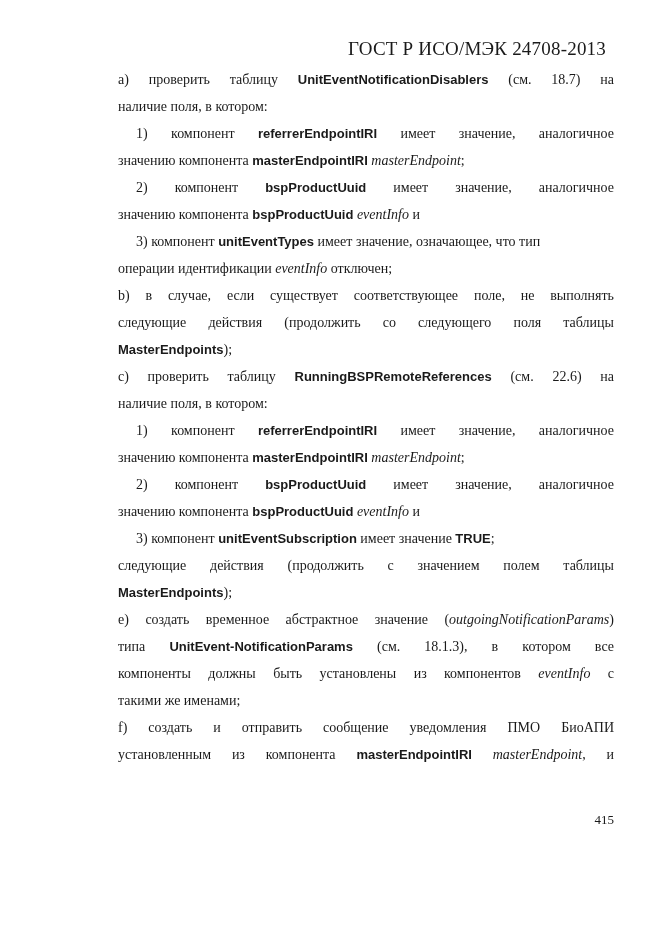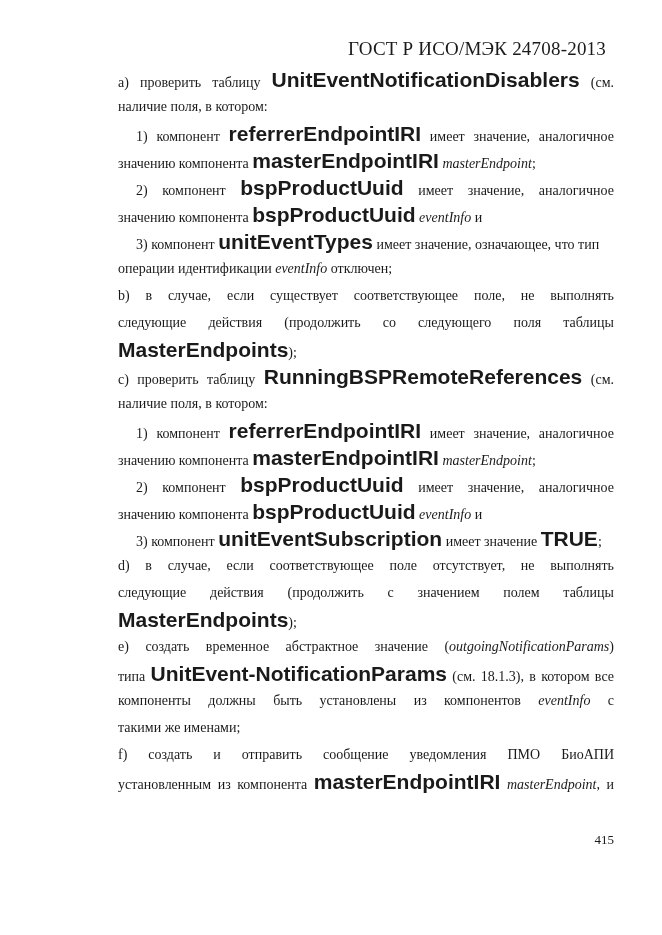--- a/index.html
+++ b/index.html
@@ -3,23 +3,23 @@
 <meta charset="utf-8">
 <style>
   html, body { margin: 0; padding: 0; background: #ffffff; }
   body { width: 662px; height: 935px; position: relative; overflow: hidden;
          font-family: "Liberation Serif", serif; color: #1a1a1a; }
   .header { position: absolute; top: 38px; right: 56px; font-size: 19px; letter-spacing: 0.2px; }
   .content { position: absolute; left: 118px; top: 66px; width: 496px; }
   .line { height: 27px; line-height: 27px; font-size: 14px; white-space: nowrap; }
   .just { text-align: justify; text-align-last: justify; white-space: normal; overflow: hidden; }
   .ind { padding-left: 18px; }
-  .b { font-family: "Liberation Sans", sans-serif; font-weight: bold; font-size: 21px; }
+  .b { font-family: "Liberation Sans", sans-serif; font-weight: bold; font-size: 13px; }
   .i { font-style: italic; }
-  .pagenum { position: absolute; top: 832px; right: 48px; font-size: 13px; }
+  .pagenum { position: absolute; top: 812px; right: 48px; font-size: 13px; }
 </style>
 </head>
 <body>
 
 <div class="header">ГОСТ Р ИСО/МЭК 24708-2013</div>
 
 <div class="content" id="body">
     <div class="line just"><span>а) проверить таблицу </span><span class="b">UnitEventNotificationDisablers</span><span> (см. 18.7) на</span></div>
     <div class="line"><span>наличие поля, в котором:</span></div>
     <div class="line just ind"><span>1) компонент </span><span class="b">referrerEndpointIRI</span><span> имеет значение, аналогичное</span></div>
@@ -31,21 +31,20 @@
     <div class="line just"><span>b) в случае, если существует соответствующее поле, не выполнять</span></div>
     <div class="line just"><span>следующие действия (продолжить со следующего поля таблицы</span></div>
     <div class="line"><span class="b">MasterEndpoints</span><span>);</span></div>
     <div class="line just"><span>с) проверить таблицу </span><span class="b">RunningBSPRemoteReferences</span><span> (см. 22.6) на</span></div>
     <div class="line"><span>наличие поля, в котором:</span></div>
     <div class="line just ind"><span>1) компонент </span><span class="b">referrerEndpointIRI</span><span> имеет значение, аналогичное</span></div>
     <div class="line"><span>значению компонента </span><span class="b">masterEndpointIRI</span><span> </span><span class="i">masterEndpoint</span><span>;</span></div>
     <div class="line just ind"><span>2) компонент </span><span class="b">bspProductUuid</span><span> имеет значение, аналогичное</span></div>
     <div class="line"><span>значению компонента </span><span class="b">bspProductUuid</span><span> </span><span class="i">eventInfo</span><span> и</span></div>
     <div class="line ind"><span>3)   компонент </span><span class="b">unitEventSubscription</span><span> имеет значение </span><span class="b">TRUE</span><span>;</span></div>
-    <div class="line just"><span>d) в случае, если соответствующее поле отсутствует, не выполнять</span></div>
     <div class="line just"><span>следующие действия (продолжить с значением полем таблицы</span></div>
     <div class="line"><span class="b">MasterEndpoints</span><span>);</span></div>
     <div class="line just"><span>е) создать временное абстрактное значение (</span><span class="i">outgoingNotificationParams</span><span>)</span></div>
     <div class="line just"><span>типа </span><span class="b">UnitEvent-NotificationParams</span><span> (см. 18.1.3), в котором все</span></div>
     <div class="line just"><span>компоненты должны быть установлены из компонентов </span><span class="i">eventInfo</span><span> с</span></div>
     <div class="line"><span>такими же именами;</span></div>
     <div class="line just"><span>f) создать и отправить сообщение уведомления ПМО БиоАПИ</span></div>
     <div class="line just"><span>установленным из компонента </span><span class="b">masterEndpointIRI</span><span> </span><span class="i">masterEndpoint</span><span>, и</span></div>
   </div>
 

